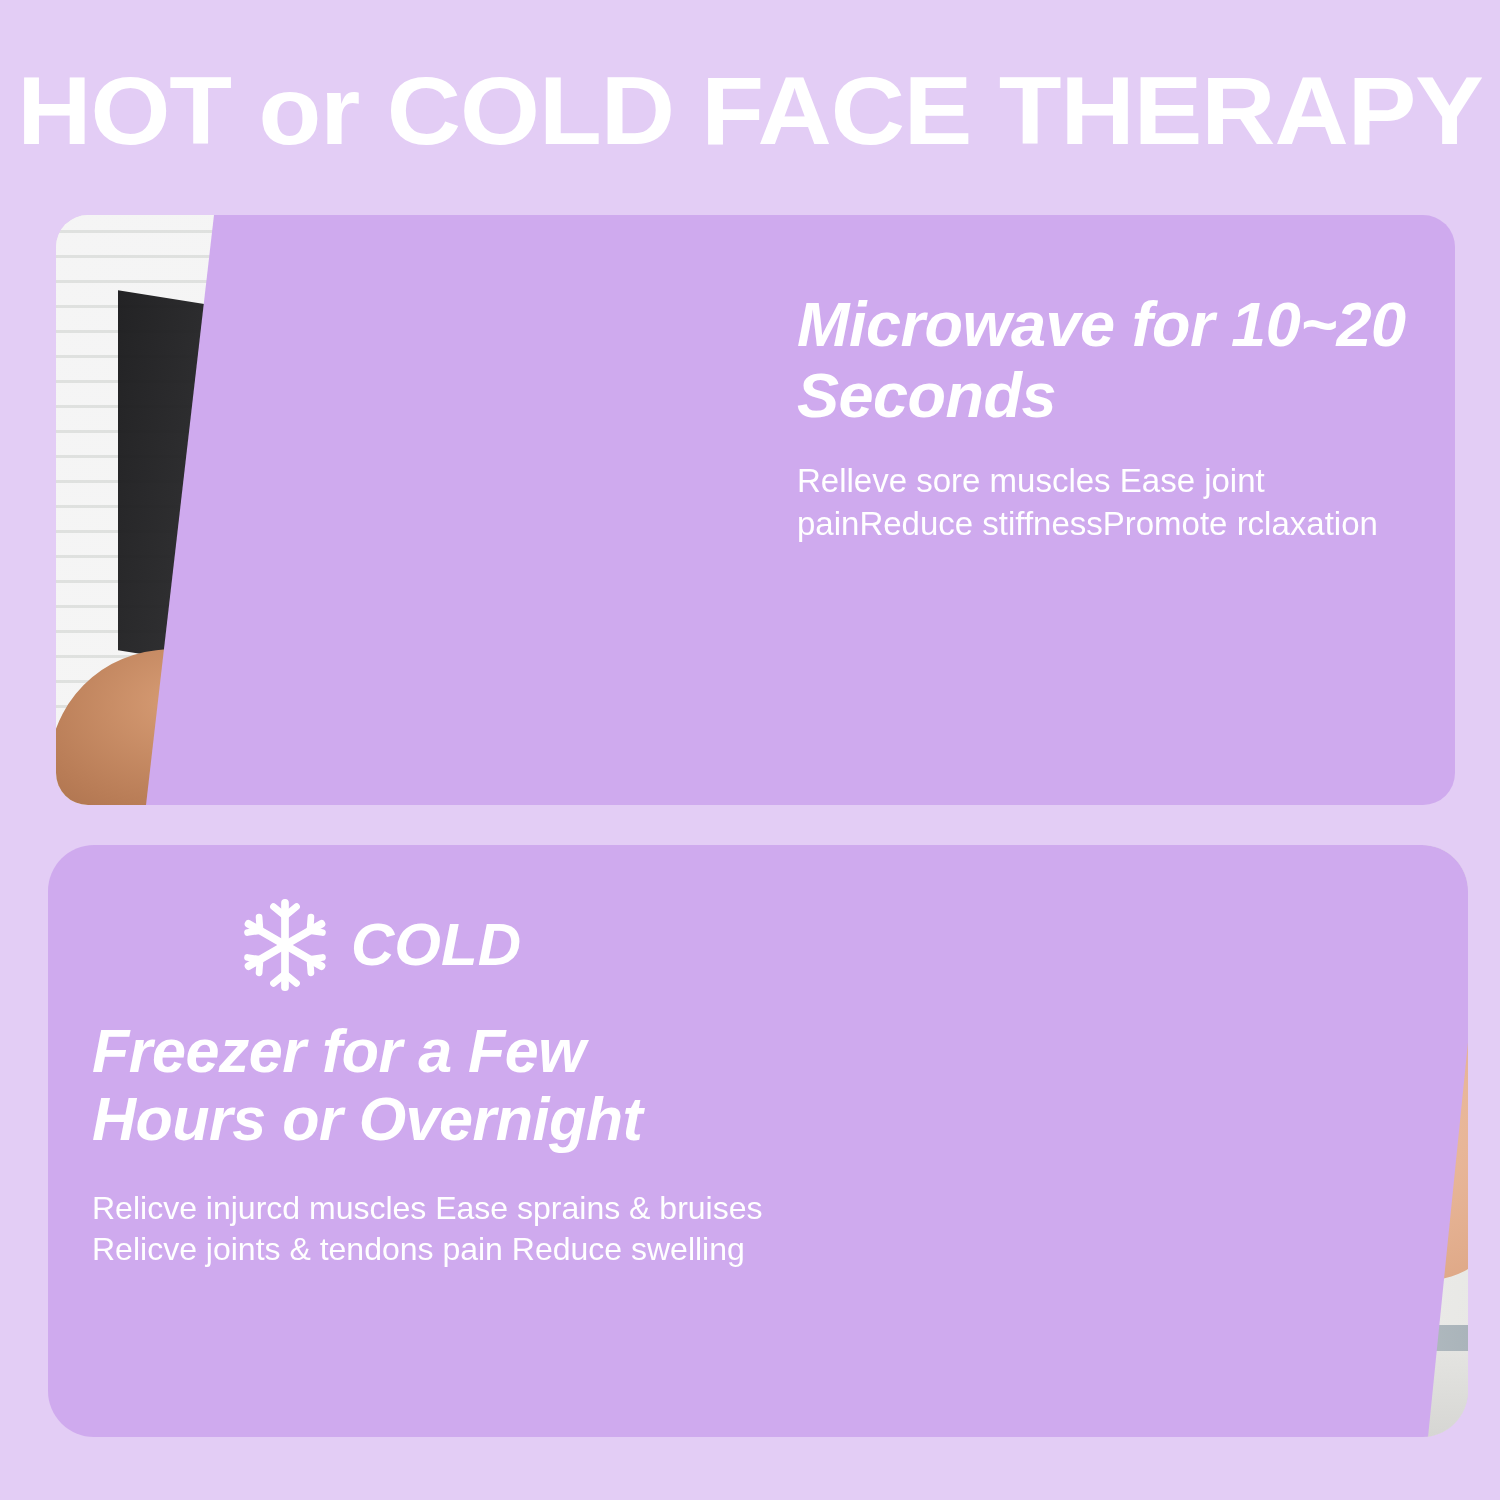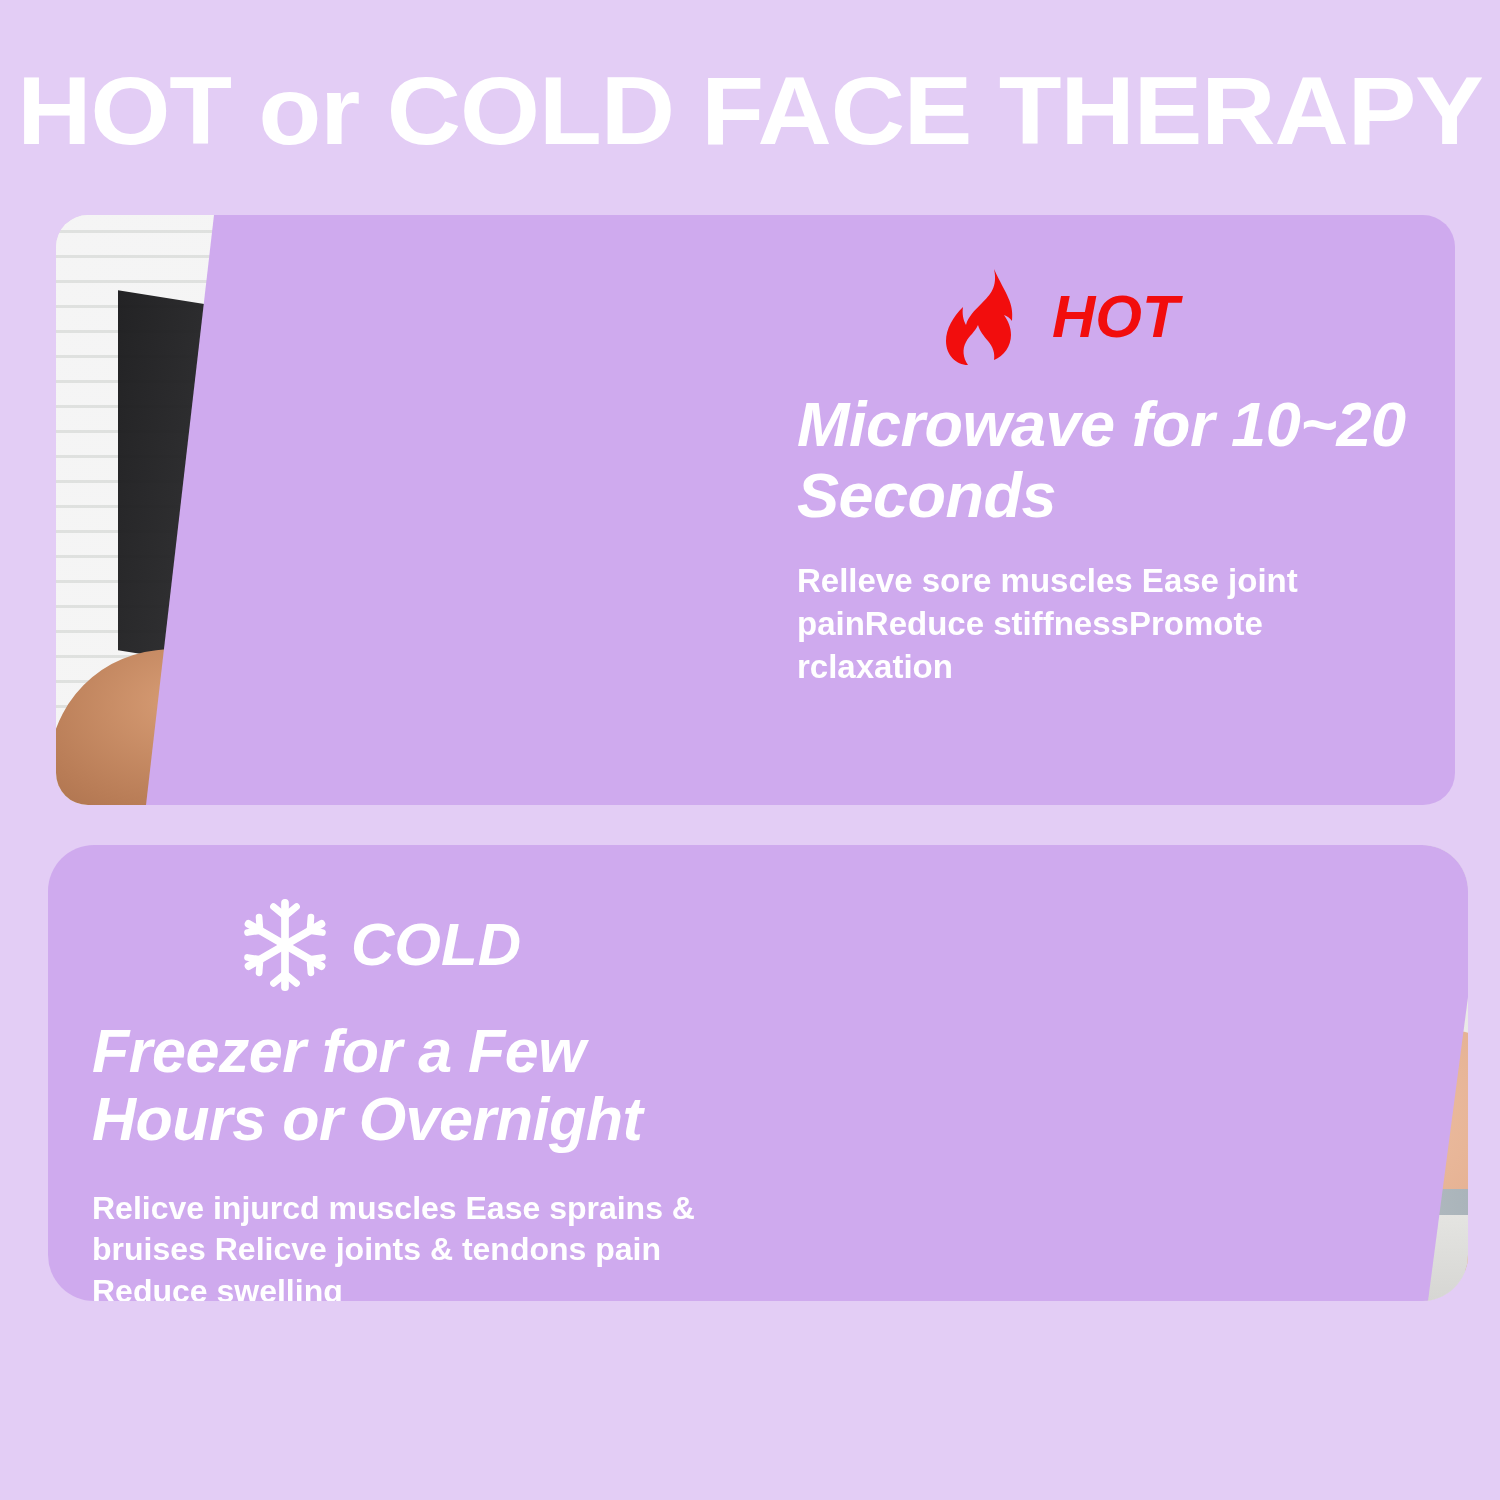--- a/index.html
+++ b/index.html
@@ -33,21 +33,21 @@
     overflow:hidden;
     background:#cfaaee;
   }
   .card-hot{
     left:56px; top:215px;
     width:1399px; height:590px;
     border-radius:32px;
   }
   .card-cold{
     left:48px; top:845px;
-    width:1420px; height:456px;
+    width:1420px; height:592px;
     border-radius:46px;
   }
 
   
   .photo{ position:absolute; top:0; height:100%; overflow:hidden; }
   .photo-hot { left:0; width:790px; }
   .photo-cold{ right:0; width:740px; }
 
   
   .panel-hot{
@@ -314,21 +314,21 @@
     font-size:63px; line-height:1.12;
     margin-top:22px;
     letter-spacing:-0.5px;
   }
   .headline-cold{ font-size:61px;font-style:italic; }
 
   .body-text{
     color:#ffffff;
     font-size:33px; line-height:1.30;
     margin-top:30px;
-    font-weight:bold;
+    font-weight:normal;
   }
   .body-cold{ font-size:32px; margin-top:34px; }
 
   svg{ display:block; }
 </style>
 </head>
 <body>
 
 <div class="title">HOT or COLD FACE THERAPY</div>
 
@@ -377,28 +377,20 @@
 
     <div class="mw-open-btn"></div>
     <div class="finger"></div>
     <div class="hand-hot"></div>
     <div class="hand-hot2"></div>
 
     <div class="panel-hot"></div>
   </div>
 
   <div class="content content-hot">
-    <div class="badge badge-hot">
-      <span>
-        <svg width="92" height="100" viewBox="0 0 92 100">
-          <path fill="#f20d0d" d="M52 2c4 18-4 26-12 34C32 44 26 50 24 58c-3-5-4-12-3-18C11 50 4 62 4 74c0 14 10 24 22 24-5-7-6-16-2-23 3-6 9-10 12-17 2 7 6 11 10 16 5 6 7 12 6 19 10-4 17-14 17-25 0-8-3-14-7-20 3 1 6 3 8 6 2-19-6-26-18-52z"></path>
-        </svg>
-      </span>
-      <span class="badge-label label-hot">HOT</span>
-    </div>
 
     <div class="headline">Microwave for 10~20 Seconds</div>
     <div class="body-text">Relleve sore muscles Ease joint painReduce stiffnessPromote rclaxation</div>
   </div>
 </div>
 
 <div class="card card-cold">
 
   <div class="photo photo-cold">
     <div class="fr-bg"></div>

